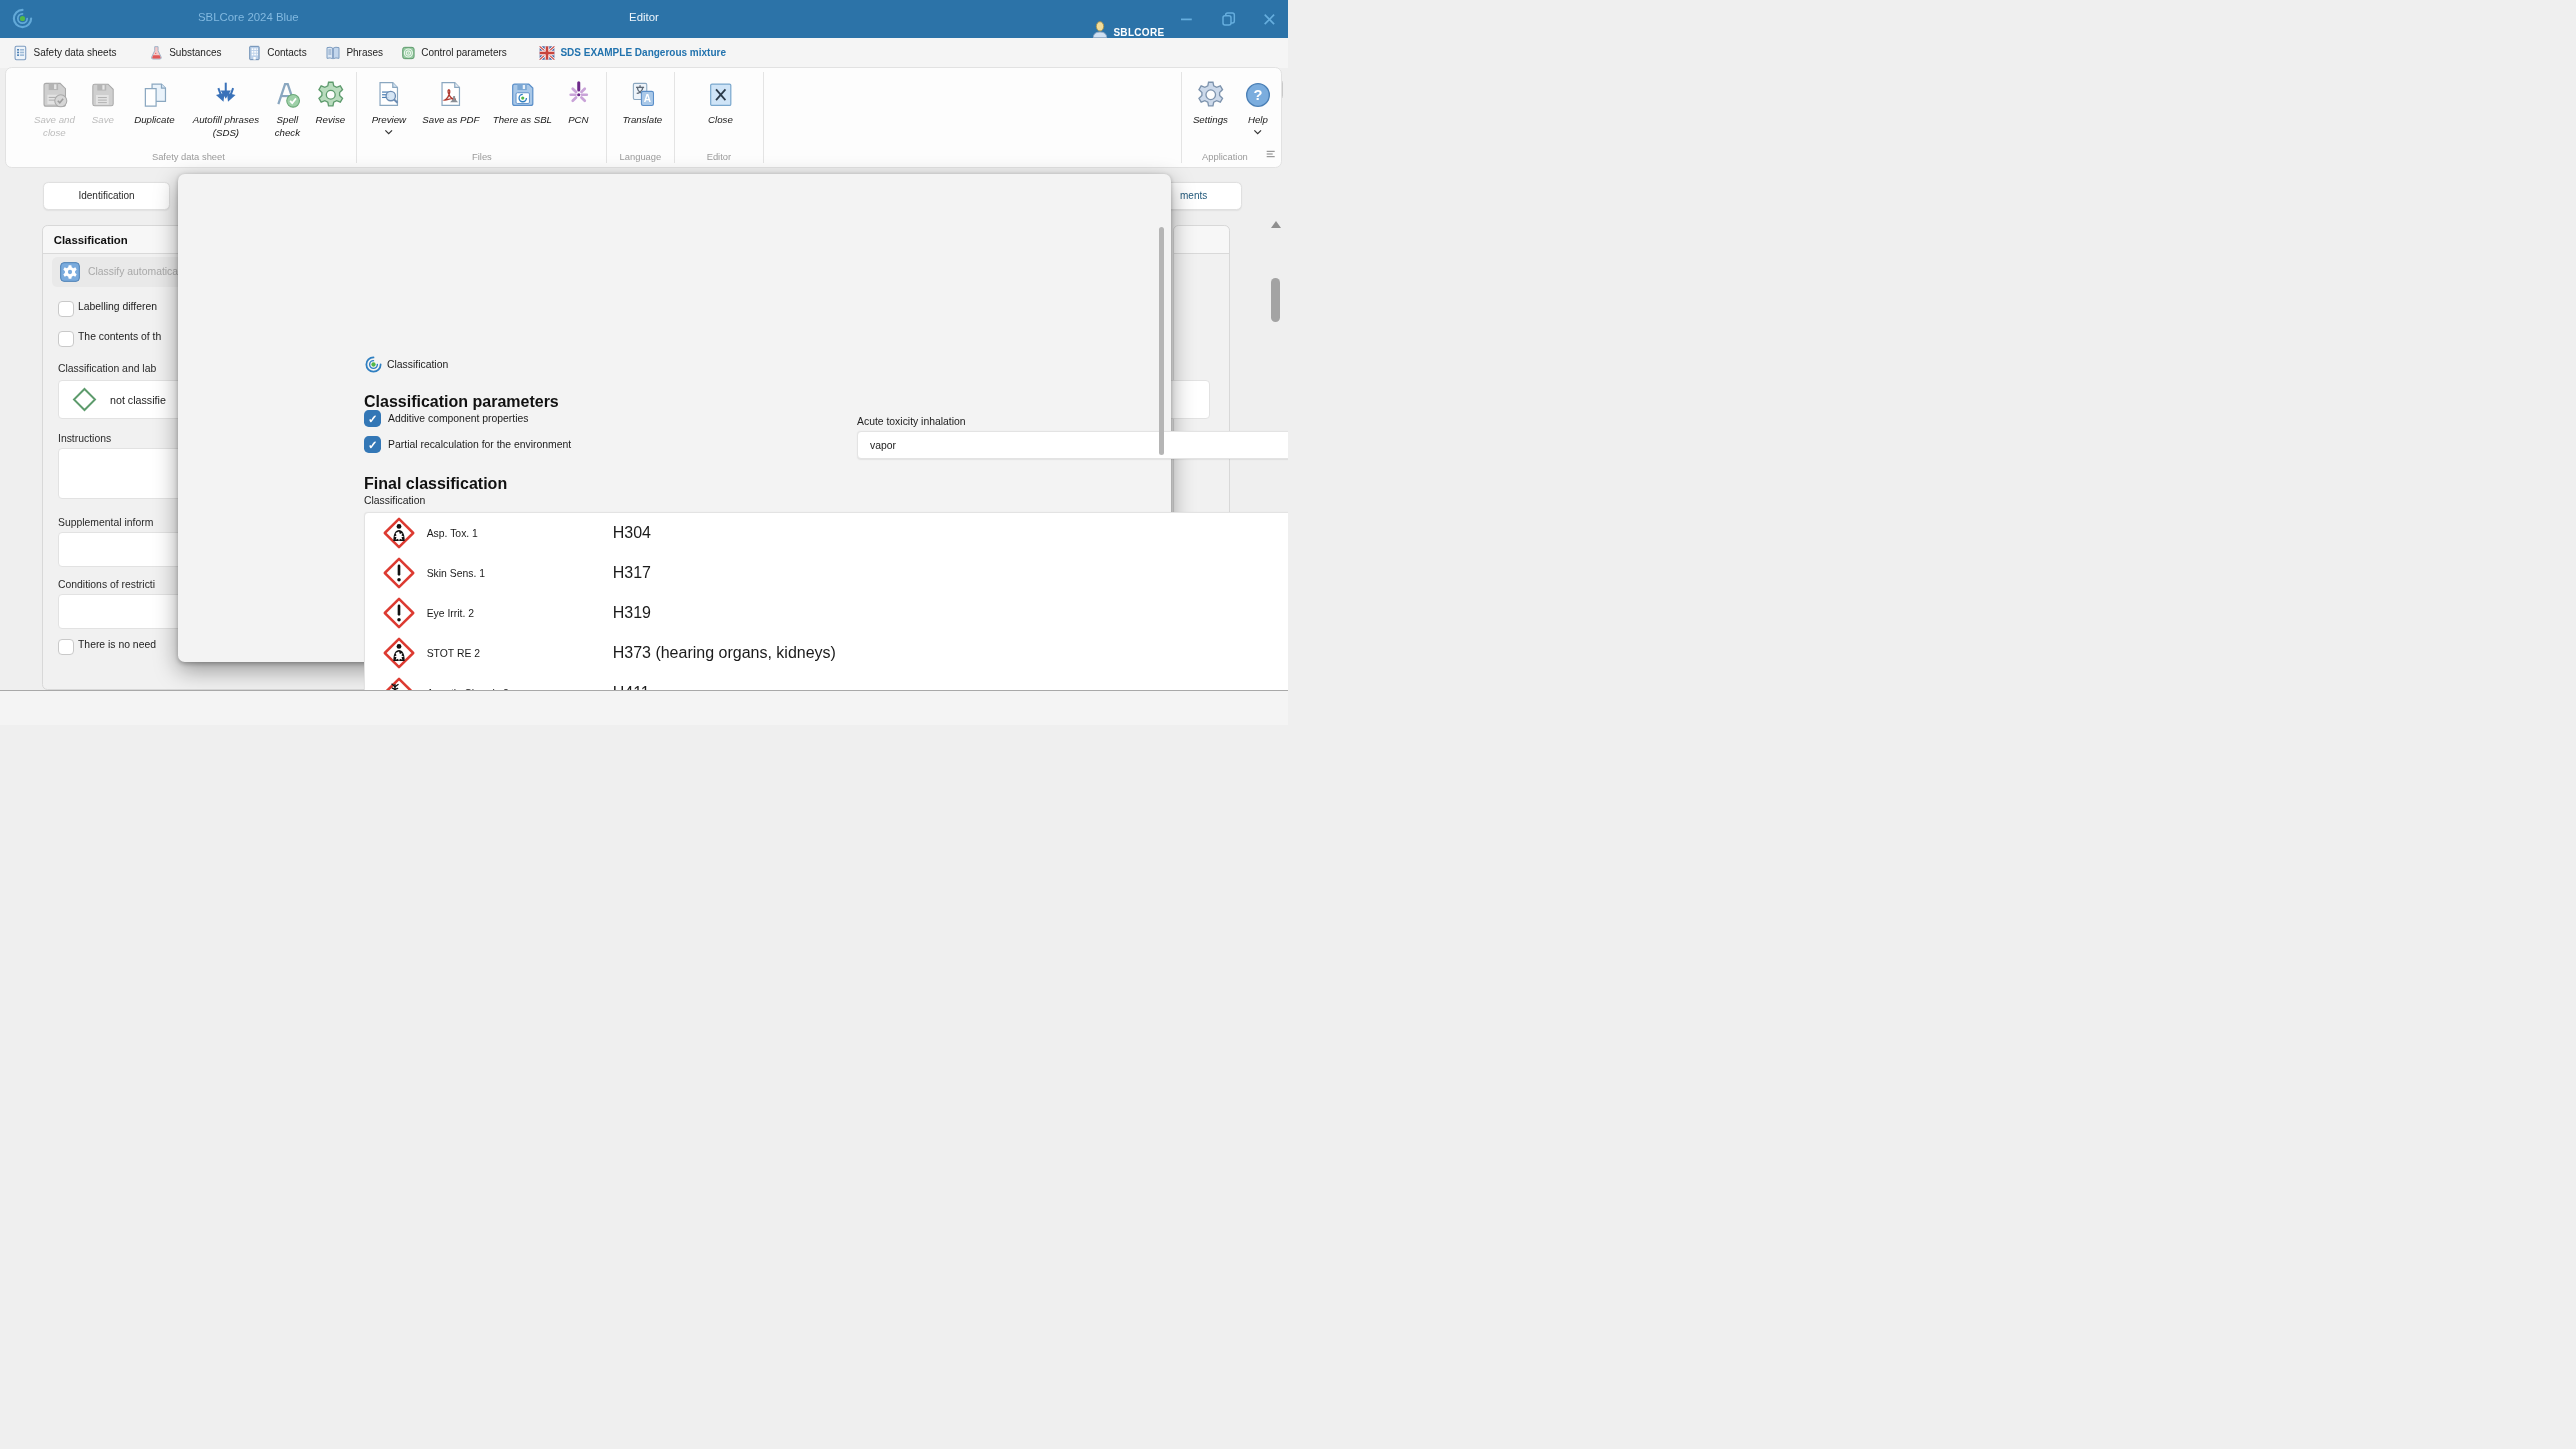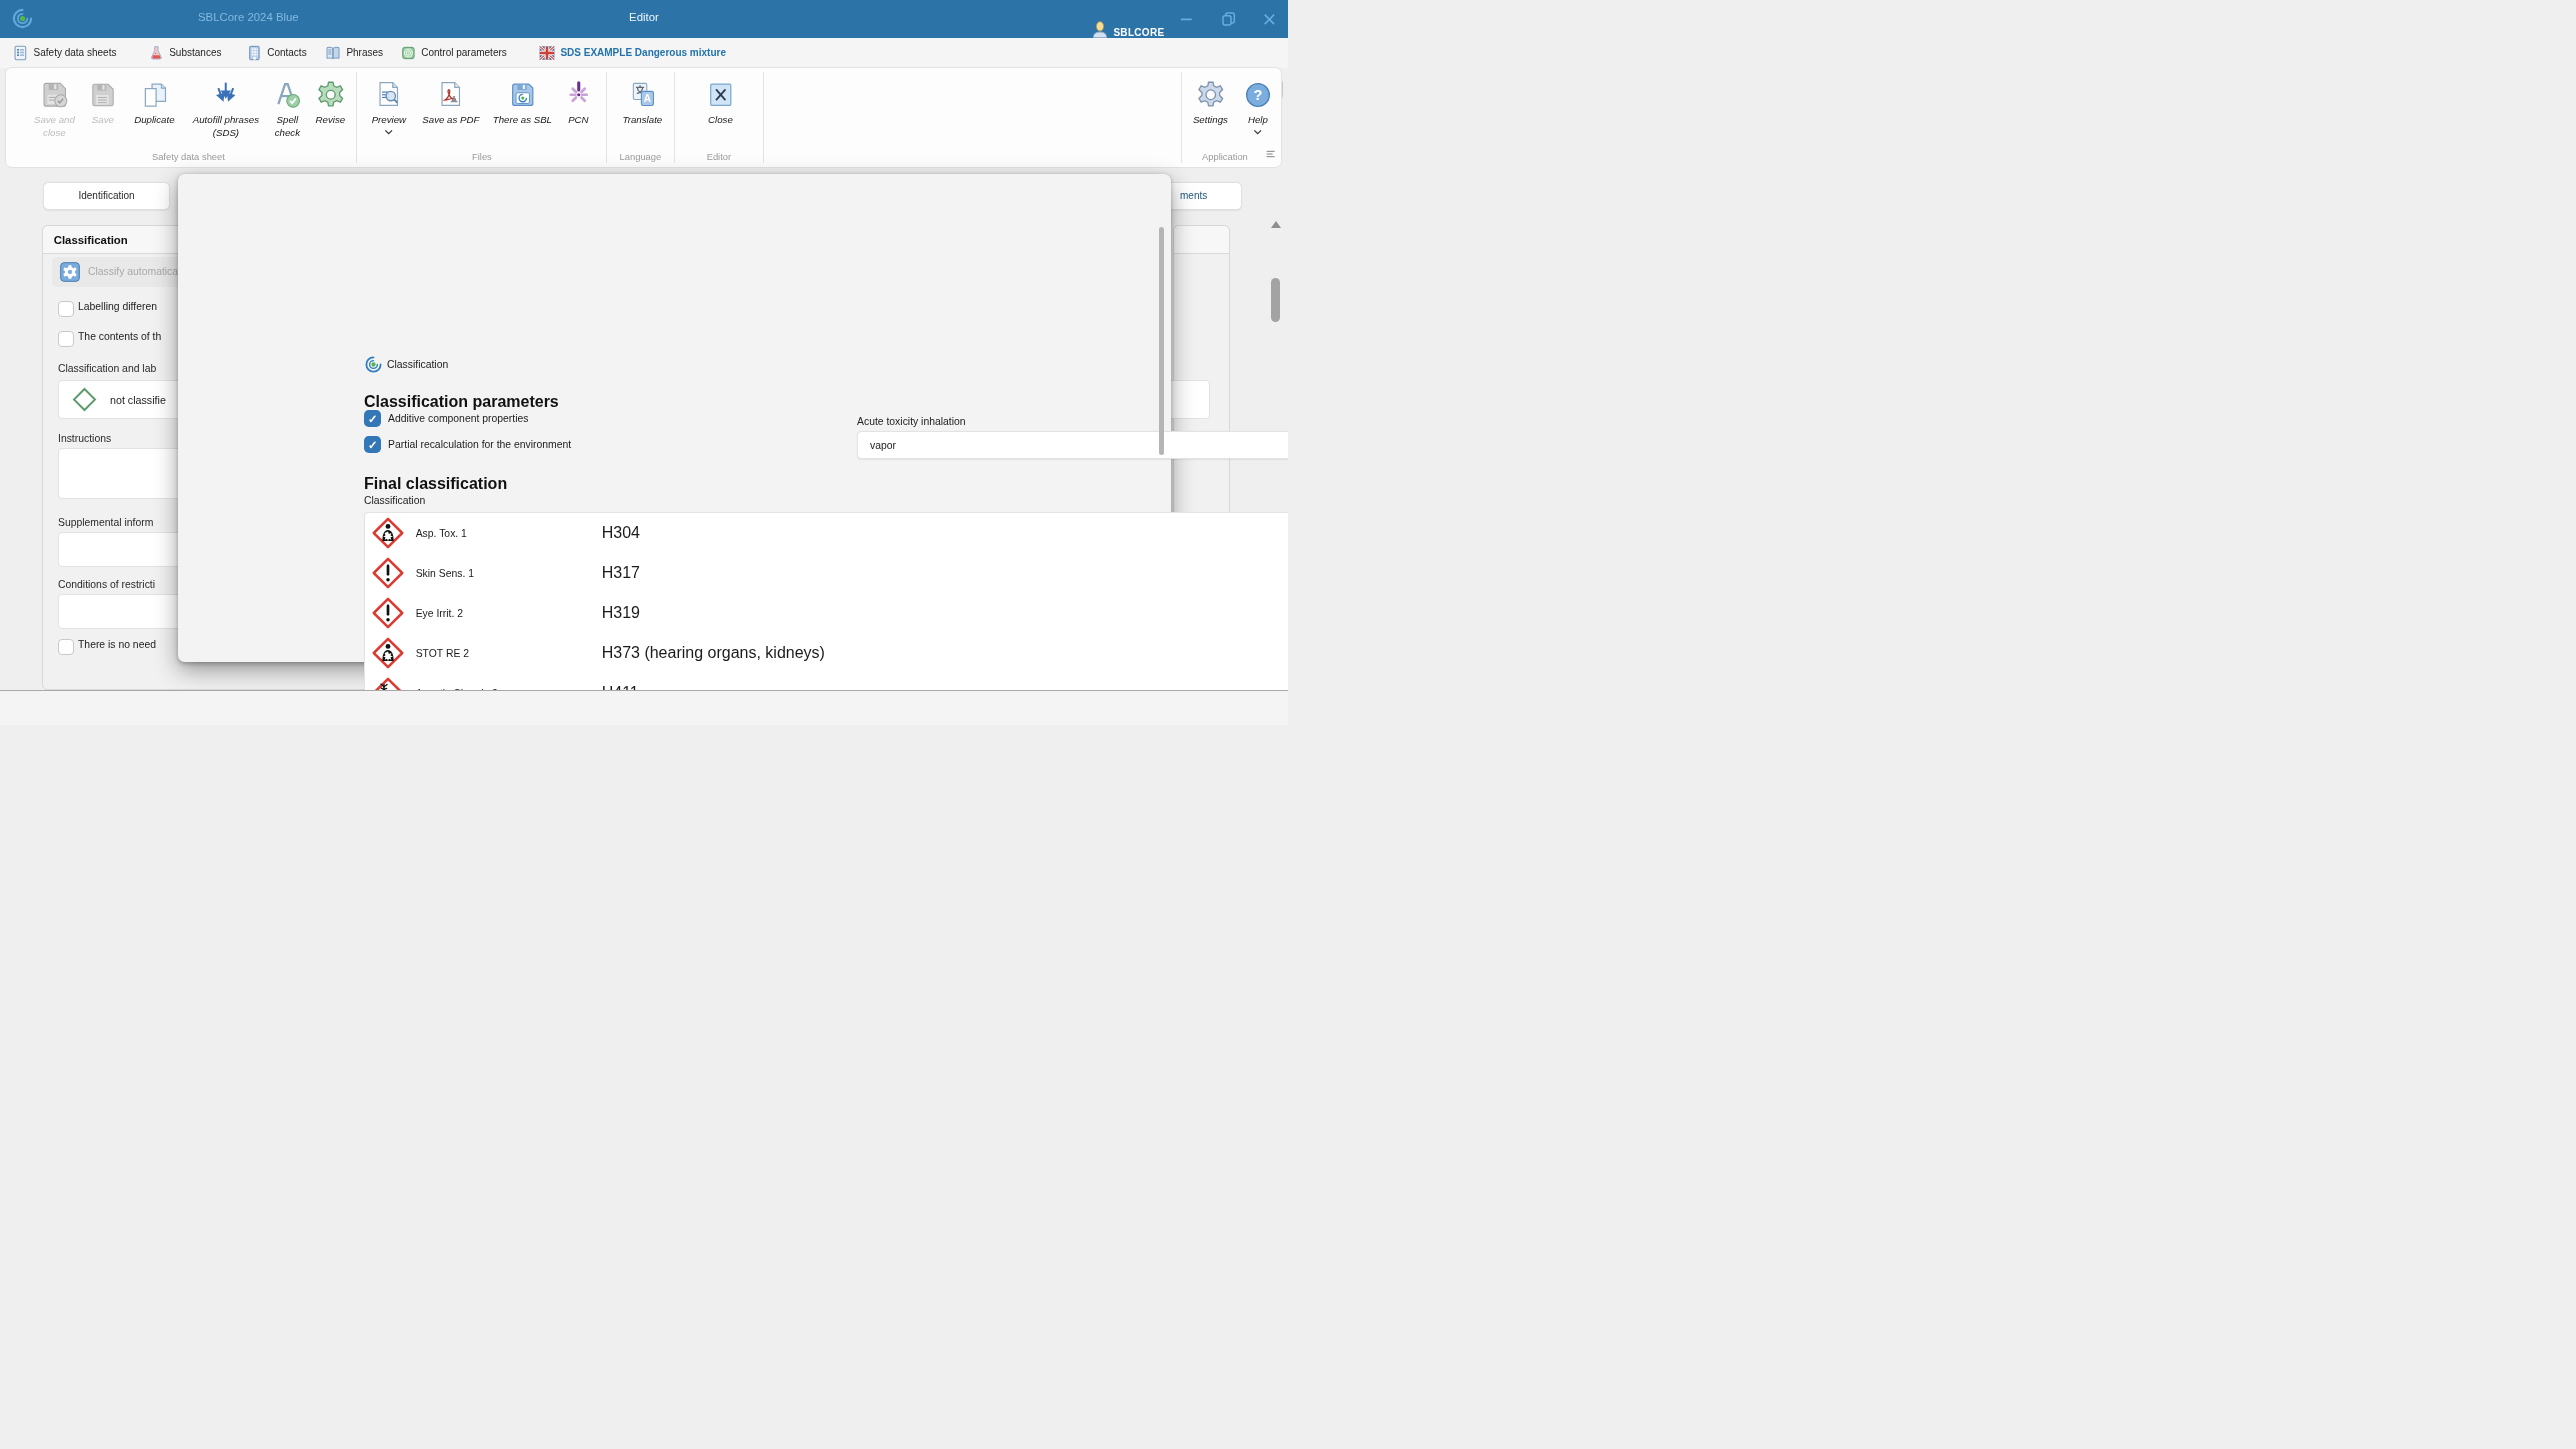--- a/index.html
+++ b/index.html
@@ -66,21 +66,21 @@
   #dlg-title { left:209px; top:185px; font-size:10.4px; color:#1b1b1b; }
   #dlg-close { left:1132px; top:178px; width:23px; height:23px; display:flex; align-items:center;
     justify-content:center; color:#2b2b2b; font-size:14.8px; font-weight:300; }
   .dlg-h { position:absolute; font-size:16px; font-weight:bold; color:#111; }
   .dlg-lbl { position:absolute; font-size:10.4px; color:#222; }
   .dchk { position:absolute; display:flex; align-items:center; gap:6.7px; }
   .dchk .box { width:17.4px; height:17.4px; border-radius:4.7px; background:#3377b6; color:#fff;
     display:flex; align-items:center; justify-content:center; font-size:11.4px; font-weight:bold; }
   .dchk .t { font-size:10.4px; color:#1c1c1c; }
   .wcard { position:absolute; background:#fff; border:0.7px solid #e3e3e3; border-radius:4px;
-    box-shadow:0 0.7px 1.3px rgba(0,0,0,.07); }
+    box-shadow:0 0.7px 1.3px rgba(0,0,0,.07);padding-left:11px; }
   #acute-select { display:flex; align-items:center; justify-content:space-between;
     padding:0 9.4px 0 12px; font-size:10.4px; color:#1b1b1b; }
   #cls-list { overflow:hidden; }
   .cls-row { height:40px; display:flex; align-items:center; padding-left:6.7px; }
   .cls-row .nm { font-size:10.4px; color:#1b1b1b; width:186px; margin-left:12px; }
   .cls-row .cd { font-size:16px; color:#1b1b1b; }
   .picto { width:32px; height:32px; flex:none; }
   #pcode-row { position:absolute; left:201px; top:571px; display:flex; gap:21.5px; font-size:10.4px; color:#1b1b1b; }
   .dlg-btn { position:absolute; top:628px; height:28px; background:#fff; border:0.7px solid #dedede;
     border-radius:5.4px; display:flex; align-items:center; justify-content:center; gap:8px;

